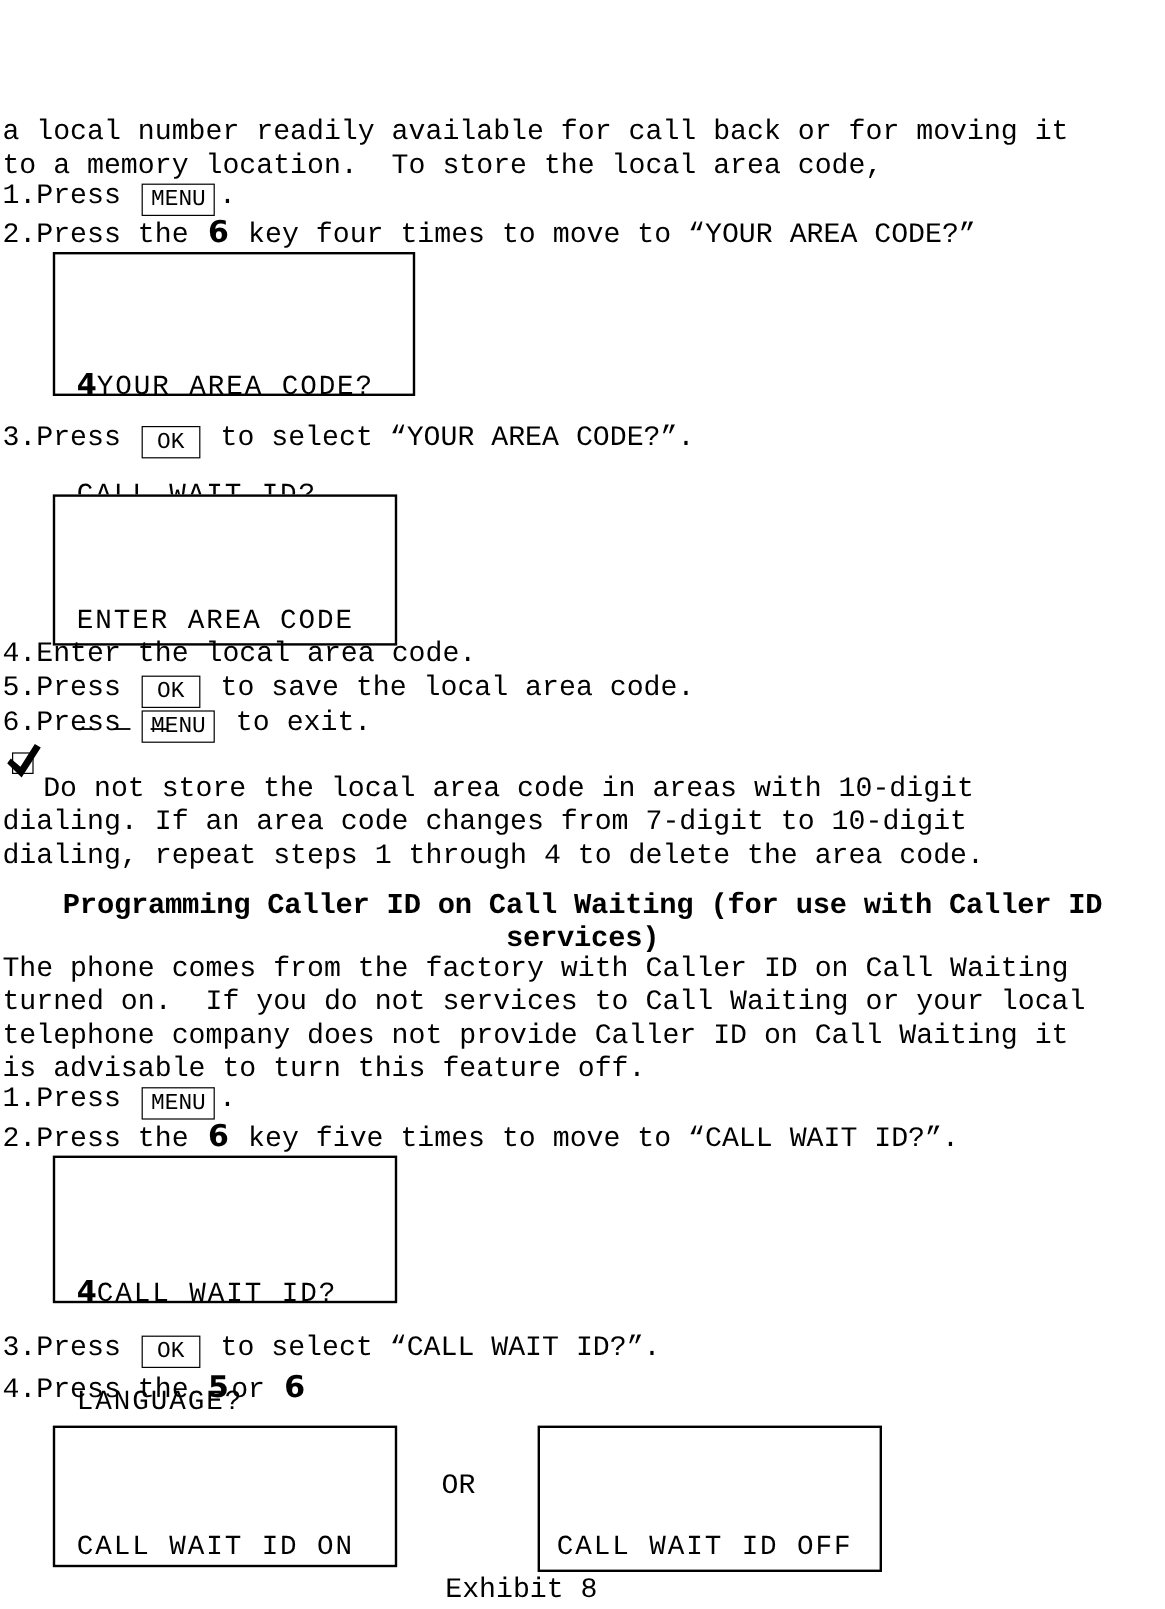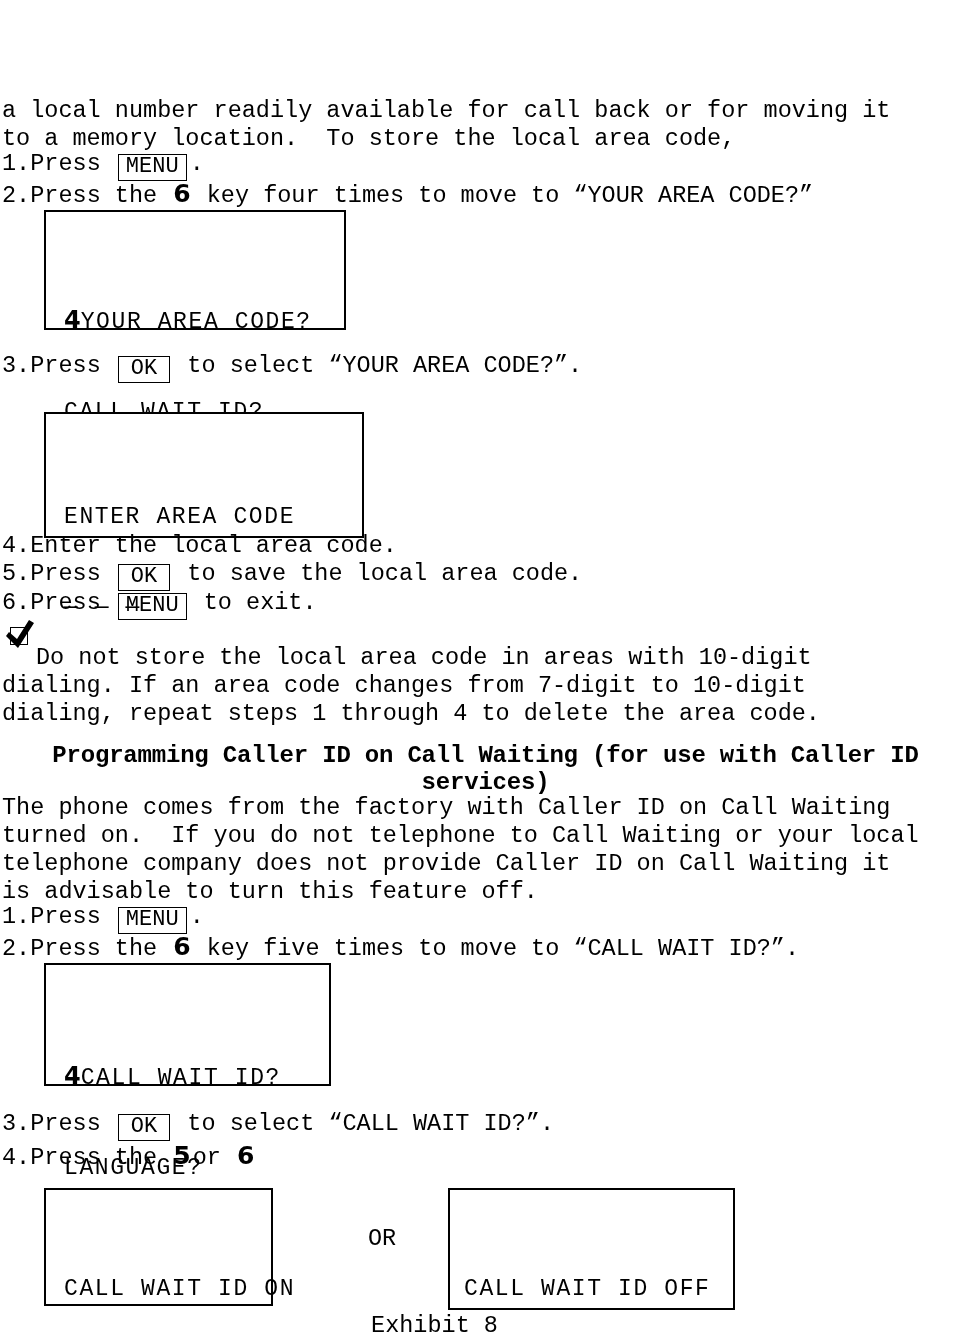--- a/index.html
+++ b/index.html
@@ -65,21 +65,21 @@
   }
   .step .txt { white-space: pre; }
 
   
   .keybox {
     display: inline-block;
     border: 1.6px solid #000;
     padding: 0px 7px 1px 7px;
     margin: 0 3px;
     line-height: 24px;
-    font-size: 22px;
+    font-size: 19px;
     position: relative;
     top: 2px;
   }
   .keybox.ok { padding: 0px 12px 1px 12px; }
 
   
   .kdigit {
     font-family: "DejaVu Sans", sans-serif;
     font-weight: bold;
     font-size: 25px;
@@ -186,21 +186,21 @@
     </div>
   </div>
 
   <div class="step" style="top:352px;">
     <span>3.</span>
     <span class="txt">Press </span>
     <span class="keybox ok">OK</span>
     <span class="txt"> to select “YOUR AREA CODE?”.</span>
   </div>
 
-  <div class="lcd" style="left:44px; top:412px; width:320px; height:126px;">
+  <div class="lcd" style="left:44px; top:412px; width:287px; height:126px;">
     <div class="lines" style="top:28px;">
       <span class="row">ENTER AREA CODE</span>
       <span class="row">— — —</span>
     </div>
   </div>
 
   <div class="step" style="top:532px;">
     <span>4.</span>
     <span class="txt">Enter the local area code.</span>
   </div>
@@ -228,21 +228,21 @@
   <div class="para" style="top:644px; left:36px;">Do not store the local area code in areas with 10-digit</div>
   <div class="para" style="top:672px;">dialing. If an area code changes from 7-digit to 10-digit</div>
   <div class="para" style="top:700px;">dialing, repeat steps 1 through 4 to delete the area code.</div>
 
   <div class="heading" style="top:742px;">
     <span>Programming Caller ID on Call Waiting (for use with Caller ID</span>
     <span class="l2">services)</span>
   </div>
 
   <div class="para" style="top:794px;">The phone comes from the factory with Caller ID on Call Waiting</div>
-  <div class="para" style="top:822px;">turned on.  If you do not telephone to Call Waiting or your local</div>
+  <div class="para" style="top:822px;">turned on.  If you do not services to Call Waiting or your local</div>
   <div class="para" style="top:850px;">telephone company does not provide Caller ID on Call Waiting it</div>
   <div class="para" style="top:878px;">is advisable to turn this feature off.</div>
 
   <div class="step" style="top:903px;">
     <span>1.</span>
     <span class="txt">Press </span>
     <span class="keybox">MENU</span>
     <span class="txt">.</span>
   </div>
 
@@ -268,21 +268,21 @@
   </div>
 
   <div class="step" style="top:1142px;">
     <span>4.</span>
     <span class="txt">Press the </span>
     <span class="kdigit">5</span>
     <span class="txt">or </span>
     <span class="kdigit">6</span>
   </div>
 
-  <div class="lcd" style="left:44px; top:1188px; width:229px; height:118px;">
+  <div class="lcd" style="left:44px; top:1188px; width:287px; height:118px;">
     <div class="lines" style="top:24px; left:18px;">
       <span class="row">CALL WAIT ID ON</span>
       
     </div>
   </div>
 
   <div class="or-label" style="left:368px; top:1225px;">OR</div>
 
   <div class="lcd" style="left:448px; top:1188px; width:287px; height:122px;">
     <div class="lines" style="top:24px; left:14px;">

